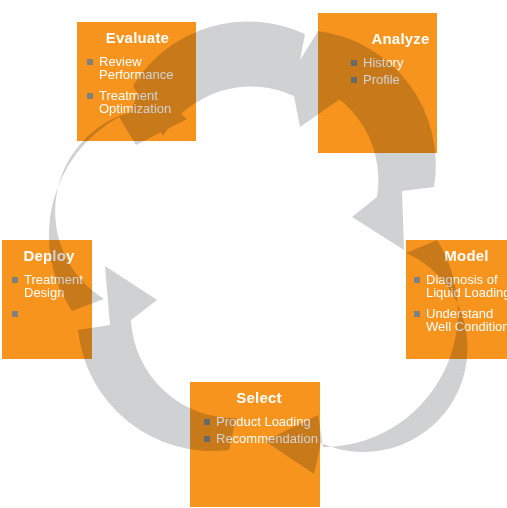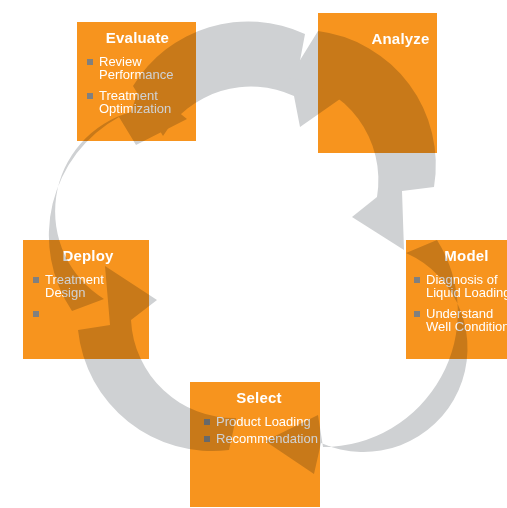--- a/index.html
+++ b/index.html
@@ -72,21 +72,21 @@
     height: 6px;
     background: #808080;
     display: block;
   }
 
   
   #box-evaluate { left: 77px;  top: 22px;  width: 119px; height: 119px; }
   #box-analyze  { left: 318px; top: 13px;  width: 119px; height: 140px; }
   #box-model    { left: 406px; top: 240px; width: 119px; height: 119px; }
   #box-select   { left: 190px; top: 382px; width: 130px; height: 125px; }
-  #box-deploy   { left: 23px;   top: 240px; width: 126px; height: 119px; }
+  #box-deploy   { left: 2px;   top: 240px; width: 90px; height: 119px; }
 
   #box-evaluate .stage-inner { padding: 8px 8px 0 10px; }
   #box-analyze  .stage-inner { padding: 18px 8px 0 12px; margin-left: 21px; }
   #box-model    .stage-inner { padding: 8px 6px 0 8px; }
   #box-select   .stage-inner { padding: 8px 6px 0 14px; }
   #box-deploy   .stage-inner { padding: 8px 6px 0 10px; }
 
   #box-analyze .bullet-item,
   #box-select  .bullet-item { margin-bottom: 4px; }
 
@@ -161,20 +161,30 @@
           <span>Treatment Optimization</span>
         </li>
       </ul>
     </div>
   </div>
 
   <div class="stage-box" id="box-analyze">
     <div class="stage-inner">
       <div class="stage-title">Analyze</div>
       <div class="title-gap"></div>
+      <ul class="bullet-list">
+        <li class="bullet-item">
+          <span class="bullet-marker"></span>
+          <span>History</span>
+        </li>
+        <li class="bullet-item">
+          <span class="bullet-marker"></span>
+          <span>Profile</span>
+        </li>
+      </ul>
     </div>
   </div>
 
   <div class="stage-box" id="box-model">
     <div class="stage-inner">
       <div class="stage-title">Model</div>
       <div class="title-gap"></div>
       <ul class="bullet-list">
         <li class="bullet-item">
           <span class="bullet-marker"></span>

